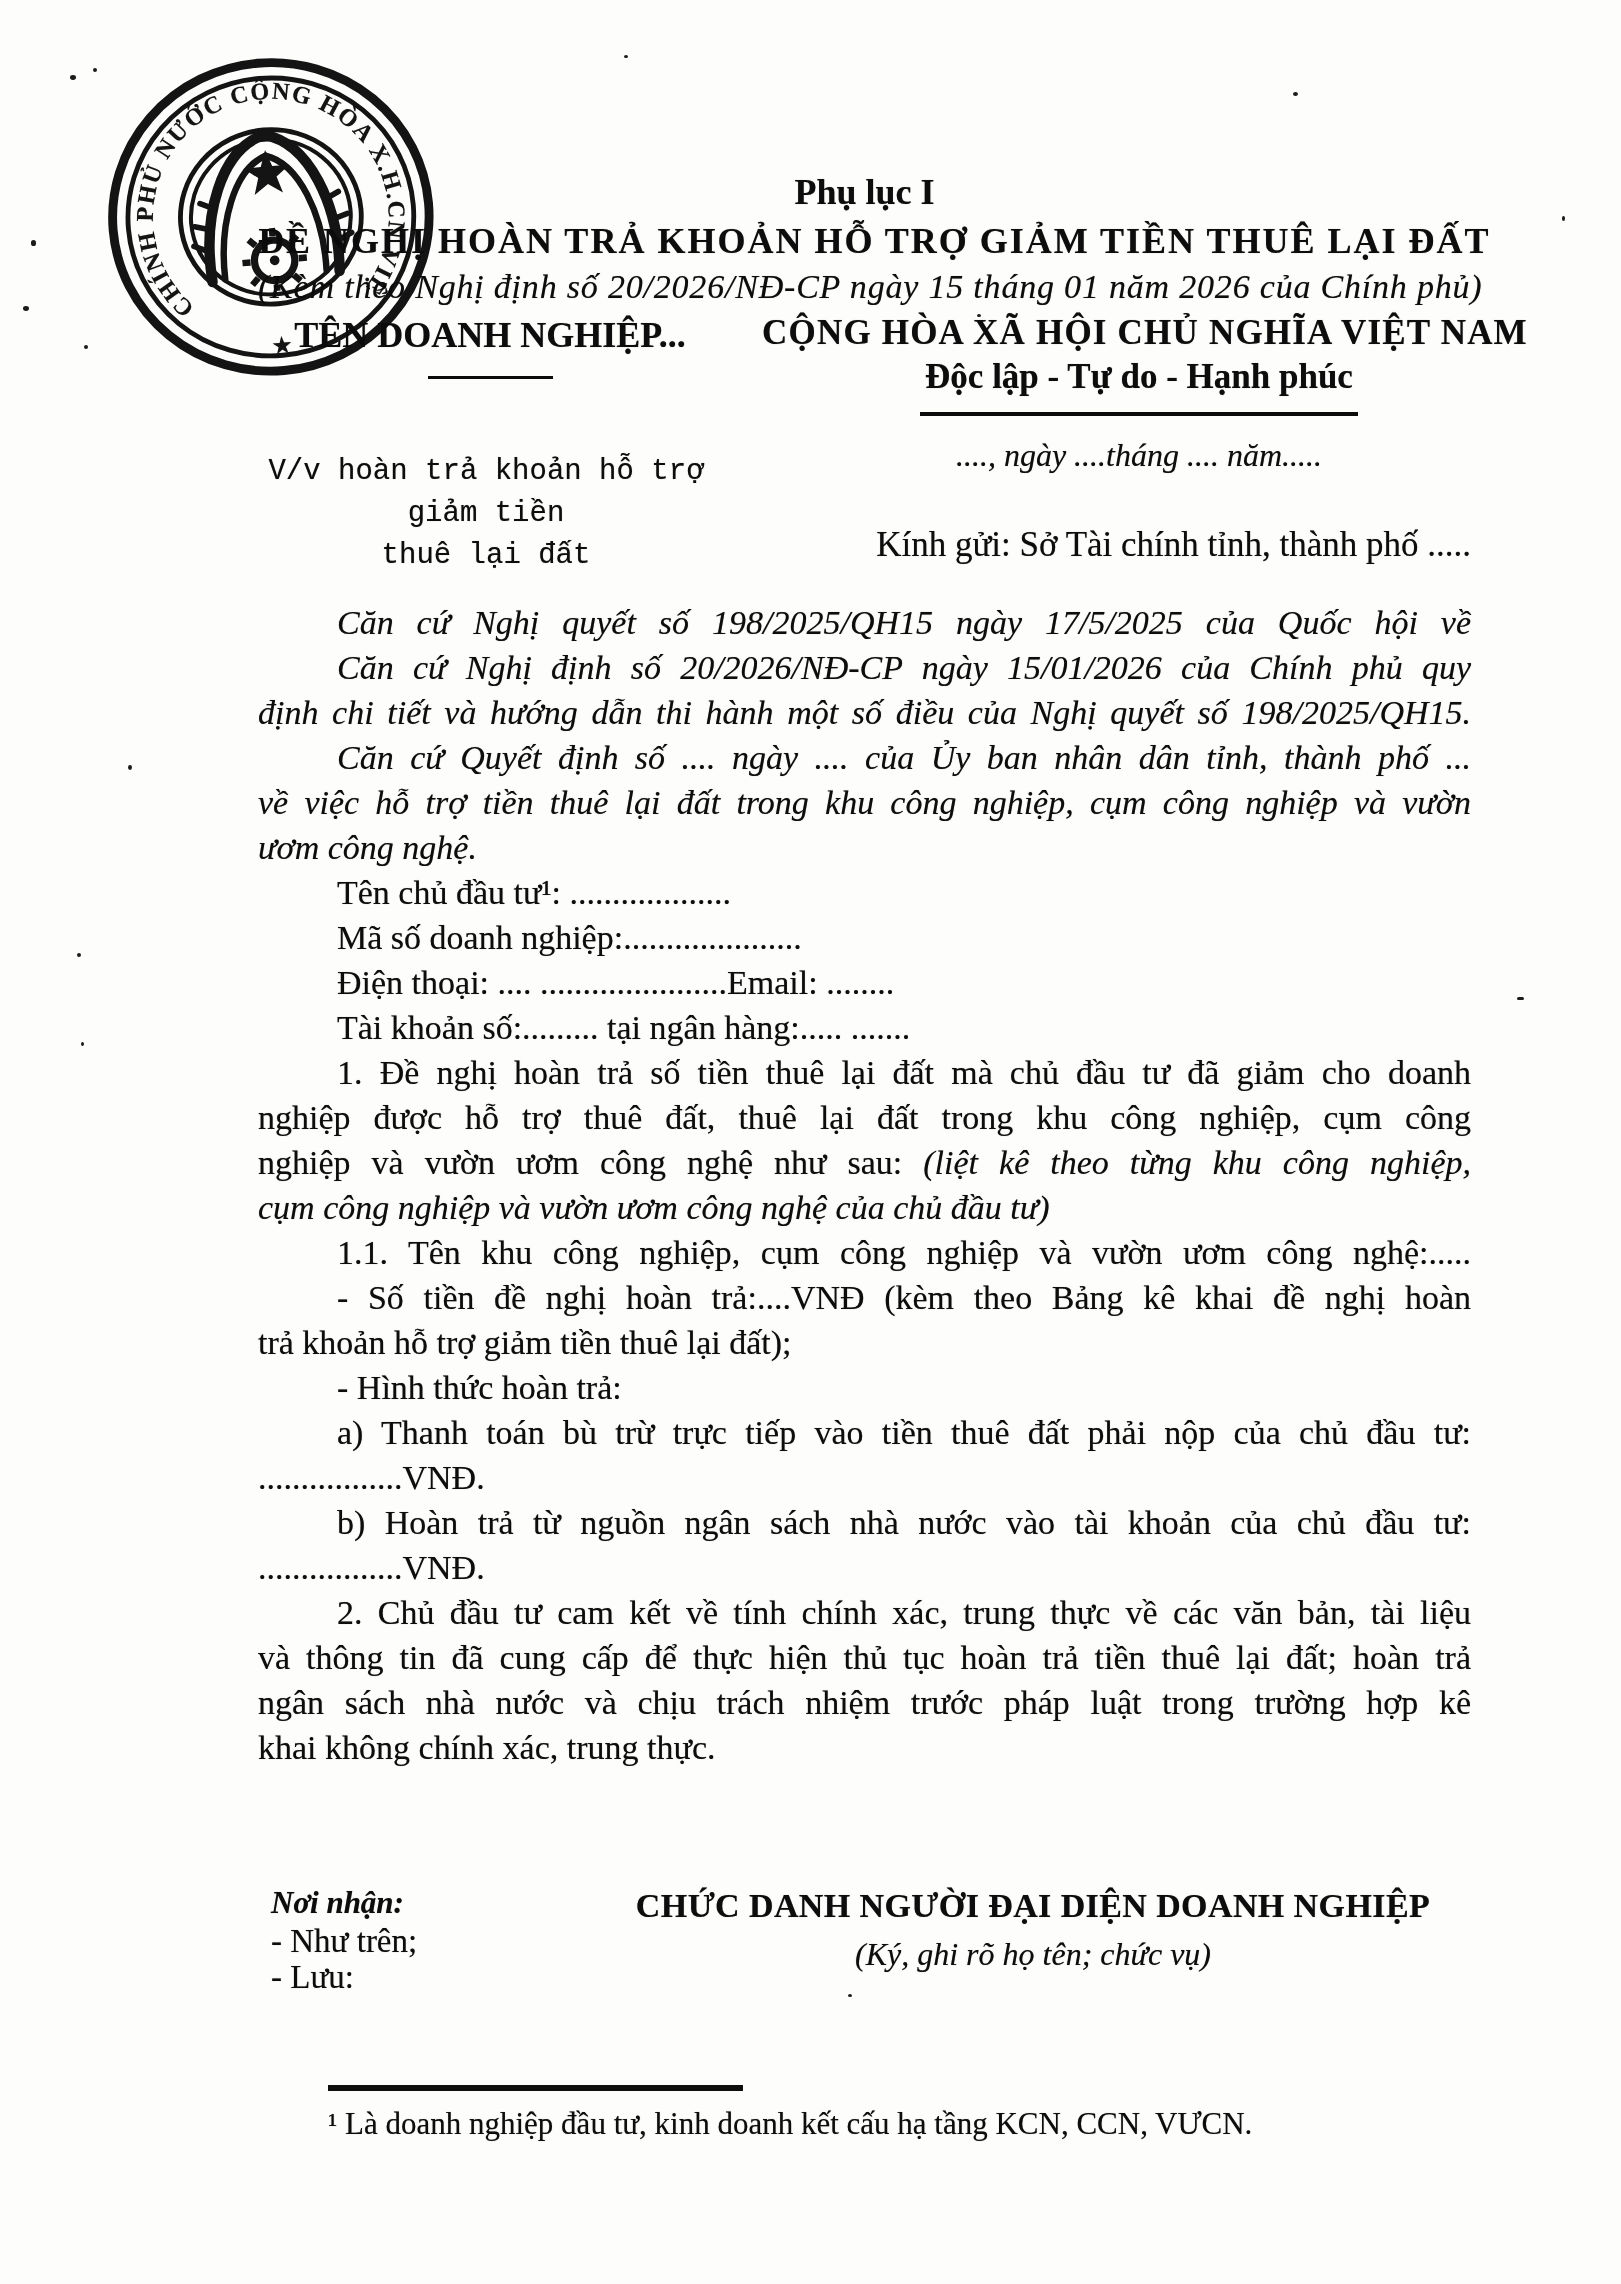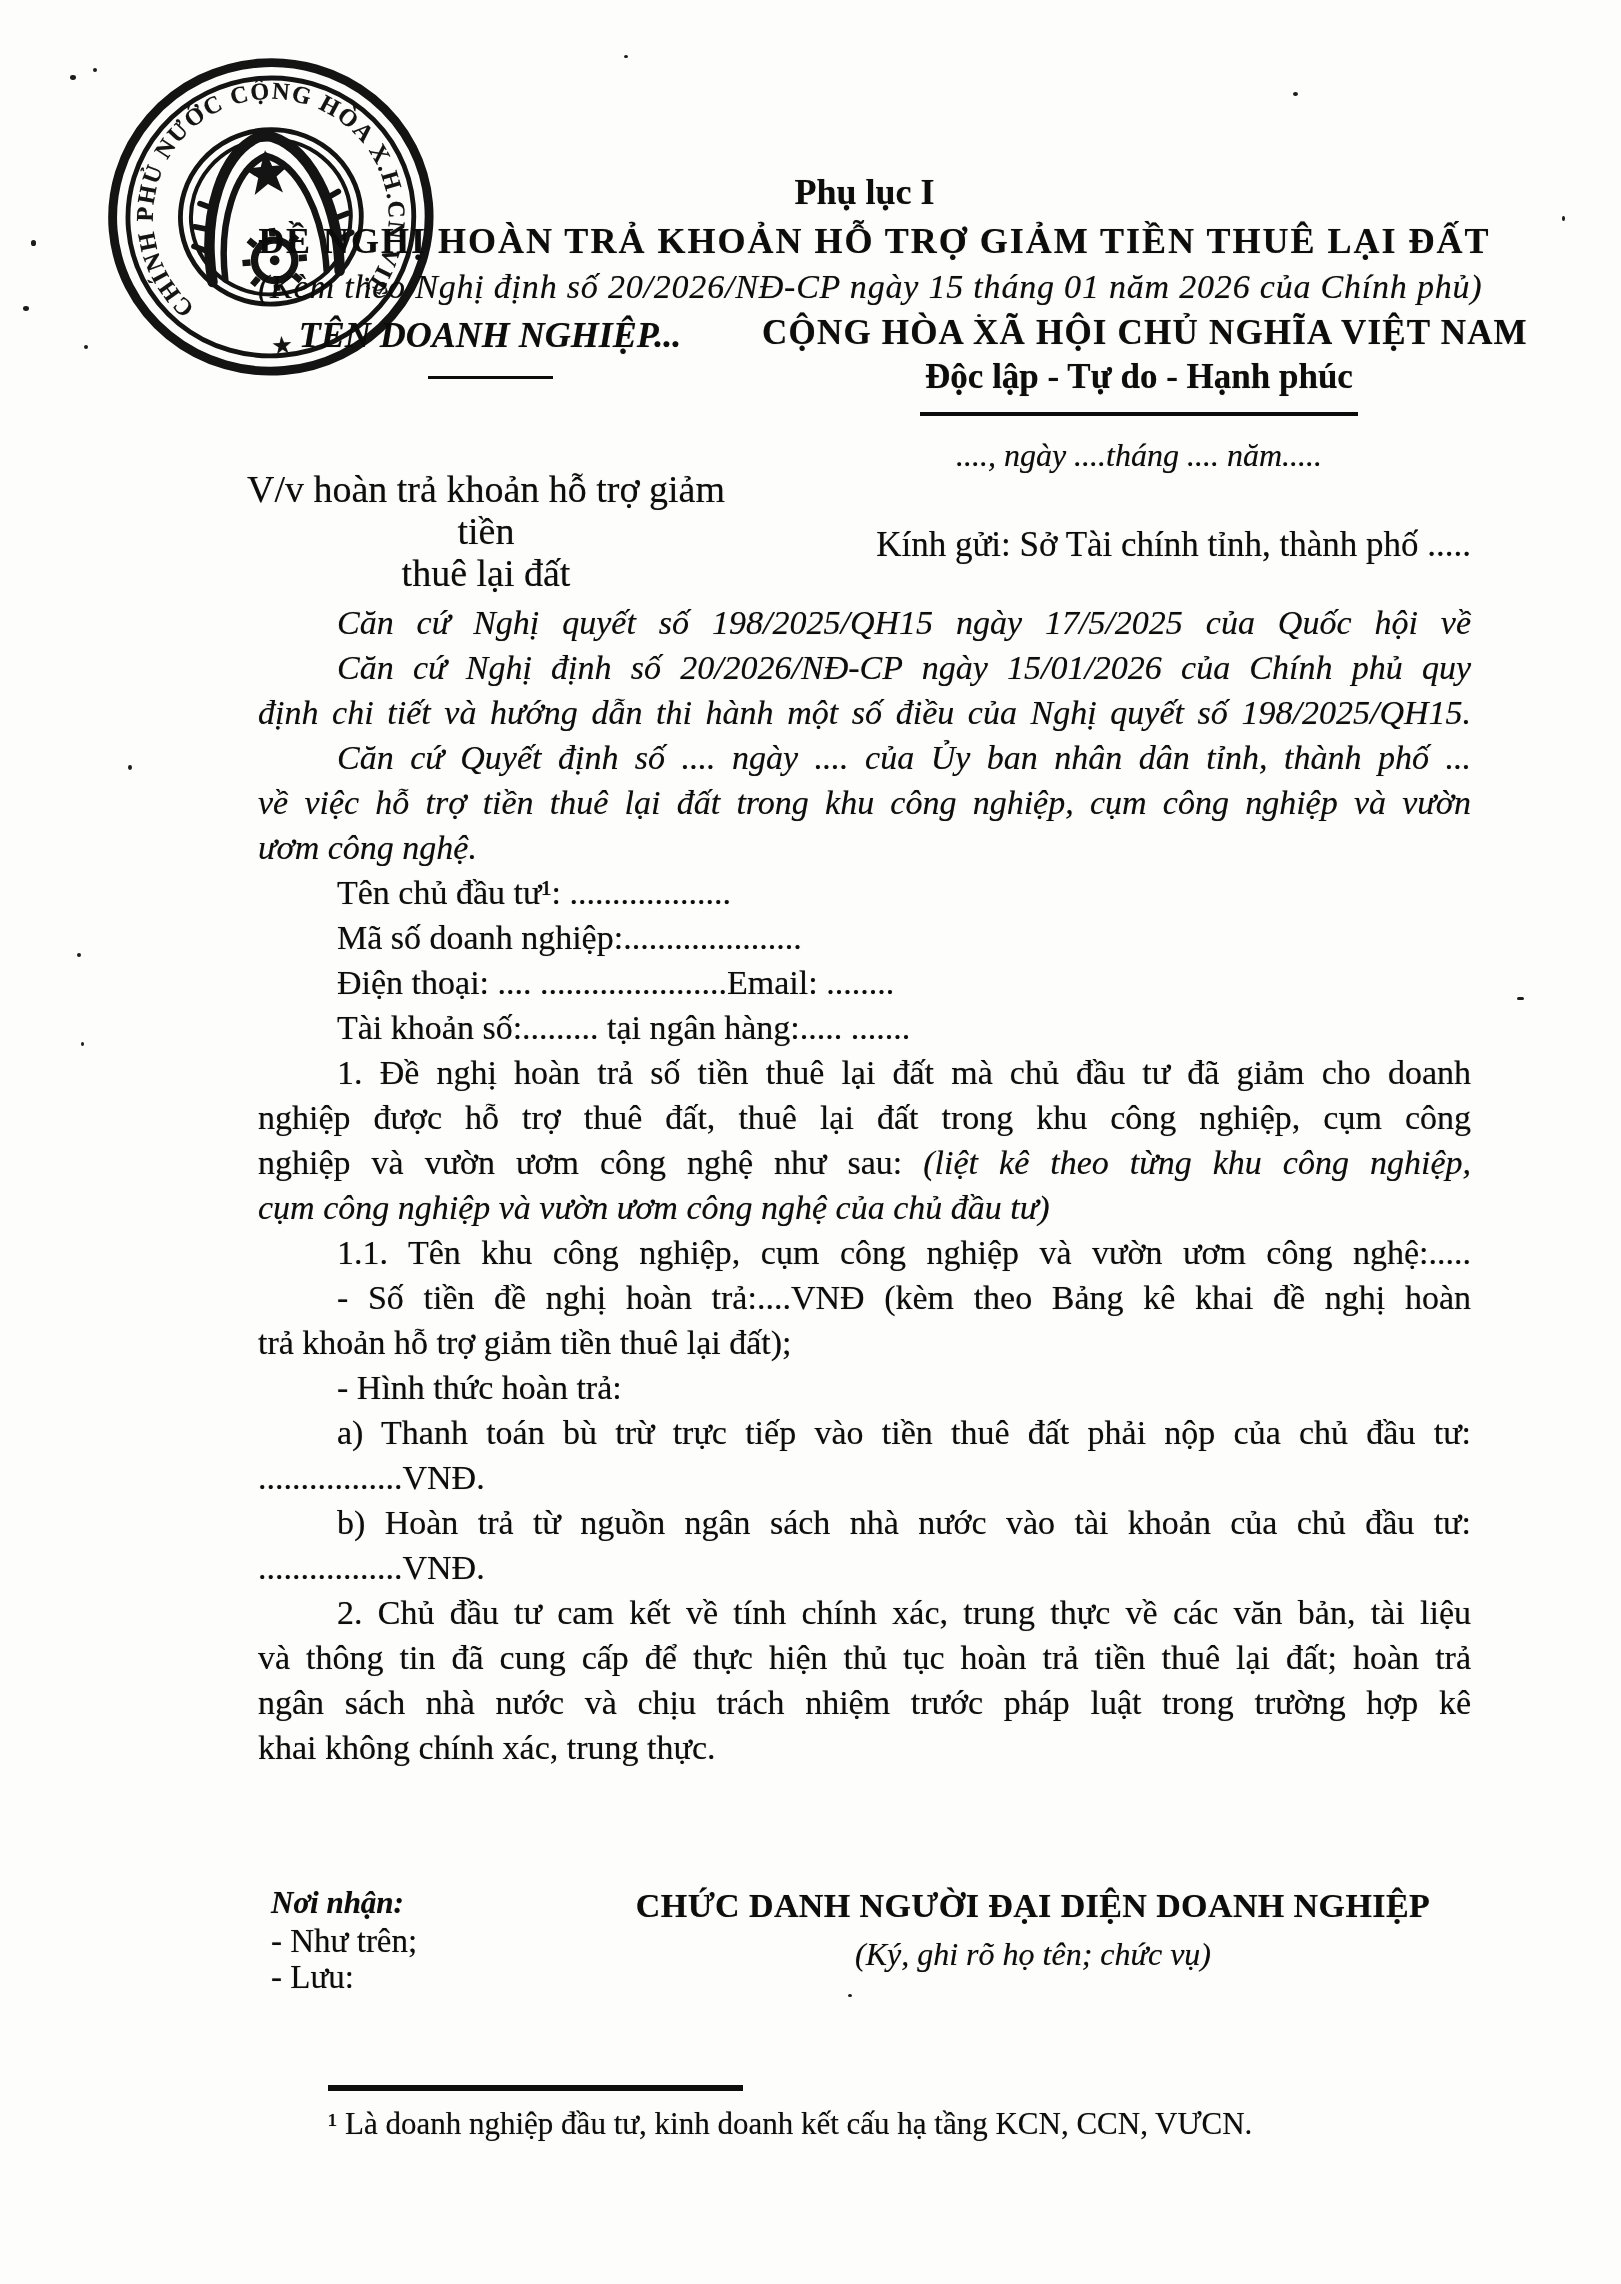--- a/index.html
+++ b/index.html
@@ -11,30 +11,30 @@
   }
   
   #seal{position:absolute;left:104px;top:57px;width:334px;height:323px;
         transform:rotate(-5deg);opacity:.96;z-index:6;}
   
   #hdr{position:absolute;left:258px;top:151px;width:1213px;text-align:center;z-index:2;}
   .appendix{font-size:36px;font-weight:bold;margin-top:20px;}
   .doc-title{font-size:36px;font-weight:bold;letter-spacing:2px;margin-top:7.3px;white-space:nowrap;}
   .doc-subtitle{font-size:34px;font-style:italic;letter-spacing:0.8px;margin-top:5.7px;white-space:nowrap;}
   
-  #org-block{position:absolute;left:263px;top:314px;width:454px;text-align:center;z-index:2;font-style:italic;}
+  #org-block{position:absolute;left:263px;top:314px;width:454px;text-align:center;z-index:2;}
   .org-name{font-size:36px;font-weight:bold;white-space:nowrap;}
   .org-rule{width:125px;height:3.2px;background:#0c0c0c;margin:19.5px auto 0 auto;}
   #national-block{position:absolute;left:762px;top:313px;width:754px;text-align:center;z-index:2;}
   .nat1{font-size:35px;font-weight:bold;letter-spacing:1.2px;white-space:nowrap;}
   .nat2{font-size:35px;font-weight:bold;margin-top:4px;white-space:nowrap;}
   .nat-rule{width:438px;height:4px;background:#0c0c0c;margin:14.6px auto 0 auto;}
   .date-line{font-size:32px;font-style:italic;margin-top:21px;white-space:nowrap;}
-  #subject-block{position:absolute;left:243px;top:468px;width:486px;text-align:center;
-                 font-size:38px;line-height:42px;z-index:2;}
+  #subject-block{position:absolute;left:243px;top:451px;width:486px;text-align:center;
+                 font-size:29px;line-height:42px;z-index:2;font-family:Liberation Mono, monospace;}
   
   #salutation{position:absolute;left:258px;top:525px;width:1213px;text-align:right;
               font-size:35px;z-index:2;}
   
   #body{position:absolute;left:258px;top:600px;width:1213px;font-size:34px;line-height:45px;z-index:2;}
   .bl{min-height:45px;}
   .ind{text-indent:79px;}
   .it{font-style:italic;}
   .jst{text-align:justify;text-align-last:justify;}
   

